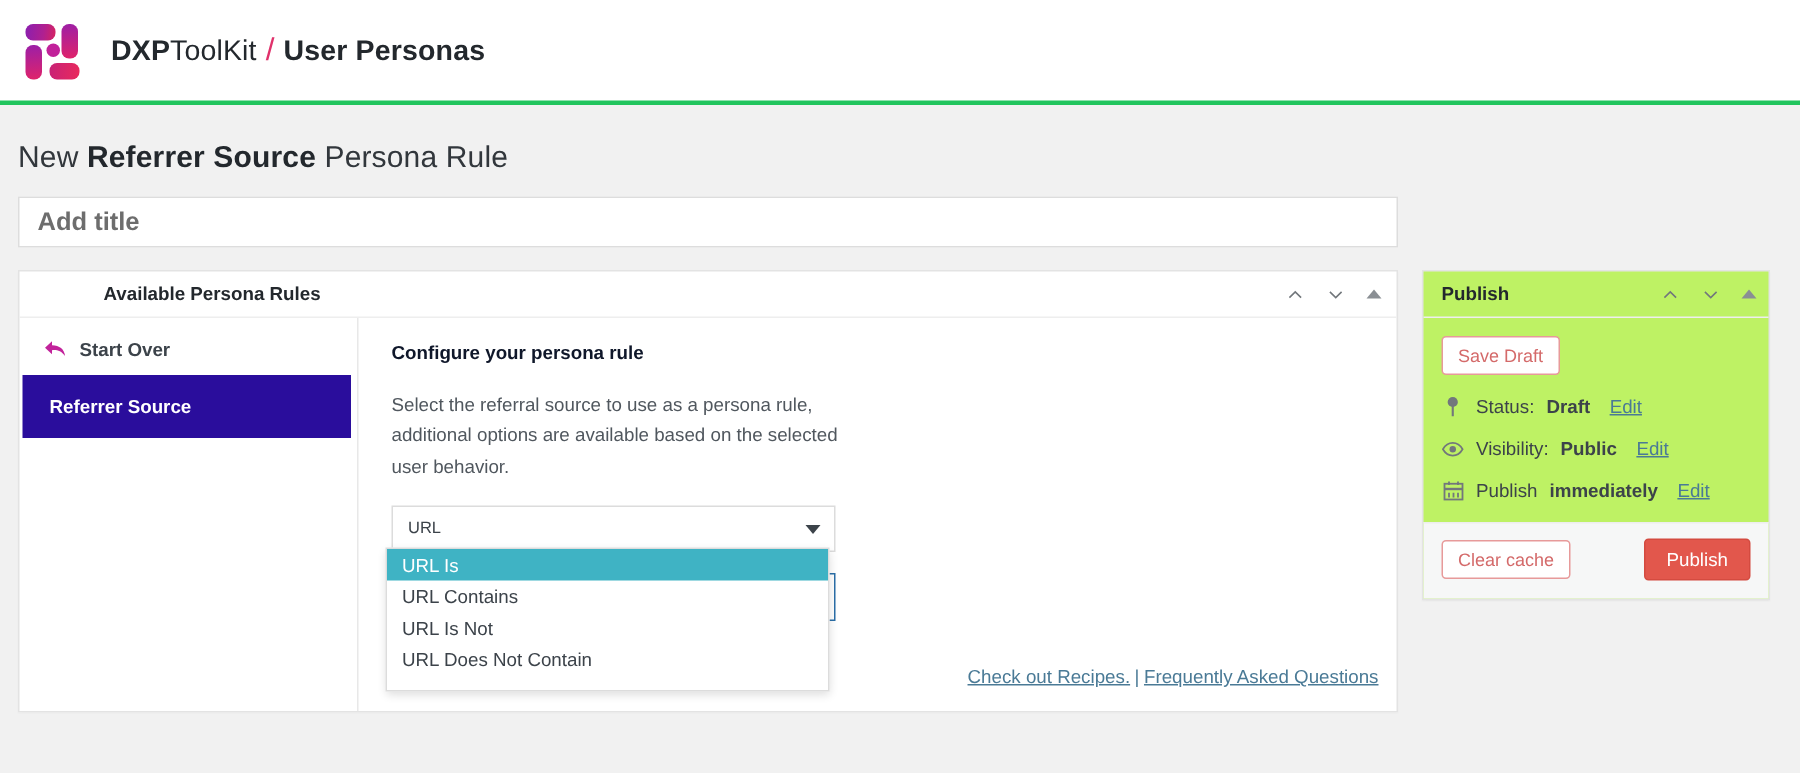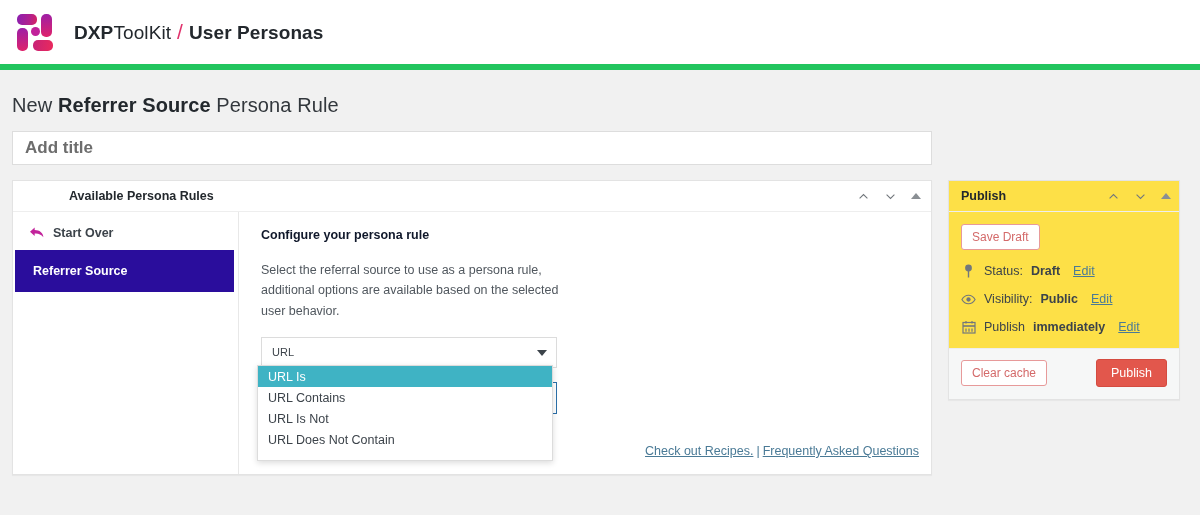--- a/index.html
+++ b/index.html
@@ -7,21 +7,21 @@
     width: 1200px; height: 515px;
     background: #f1f1f1;
     font-family: "Liberation Sans", sans-serif;
     -webkit-font-smoothing: antialiased;
     overflow: hidden;
   }
 
   
   .topbar {
     height: 70px; background: #ffffff;
-    border-bottom: 6px solid #22c55e;
+    border-bottom: 3px solid #22c55e;
     display: flex; align-items: center;
     padding: 0 16px;
   }
   .logo {
     width: 40px; height: 40px;
     position: relative;
     flex: 0 0 auto;
   }
   .logo i { position: absolute; display: block; }
   .lg-a { left: 1px;  top: 2px;  width: 20px; height: 11px; border-radius: 5px;
@@ -145,21 +145,21 @@
     position: absolute; right: 12px; bottom: 16px;
     font-size: 12.5px; color: #50575e;
     white-space: nowrap;
   }
   .helper a { color: #4a7a96; text-decoration: underline; }
   .helper .divider { color: #4a7a96; margin: 0 3px; }
 
   
   .publish {
     width: 232px; flex: 0 0 232px;
-    background: #fde047; border: 1px solid #e3e3e3;
+    background: #bef264; border: 1px solid #e3e3e3;
     box-shadow: 0 1px 1px rgba(0,0,0,.04);
   }
   .pub-head {
     height: 31px; display: flex; align-items: center;
     border-bottom: 1px solid #eeeeee; padding: 0 8px 0 12px;
   }
   .pub-head .ttl { font-size: 12.5px; font-weight: 700; color: #23282d; }
   .pub-body { padding: 12px 12px 14px 12px; }
   .btn-outline {
     display: inline-block;

